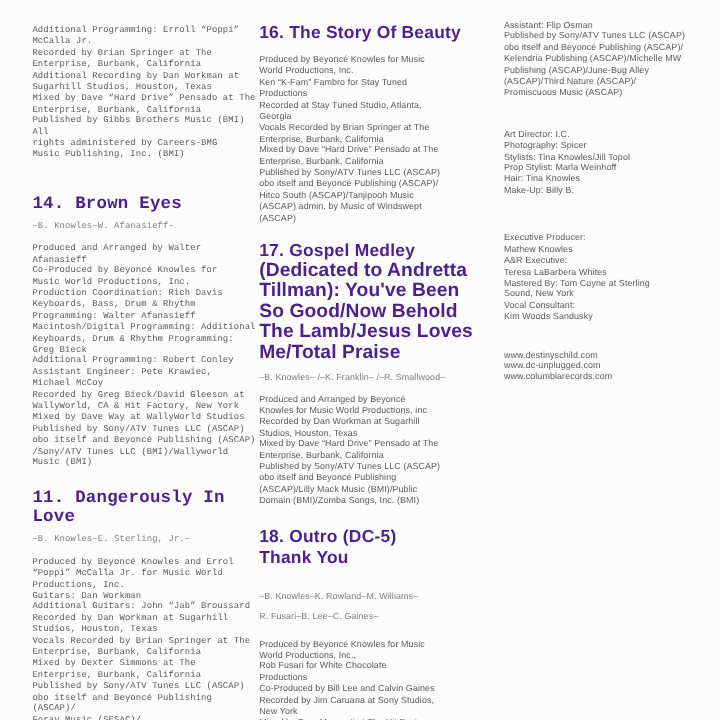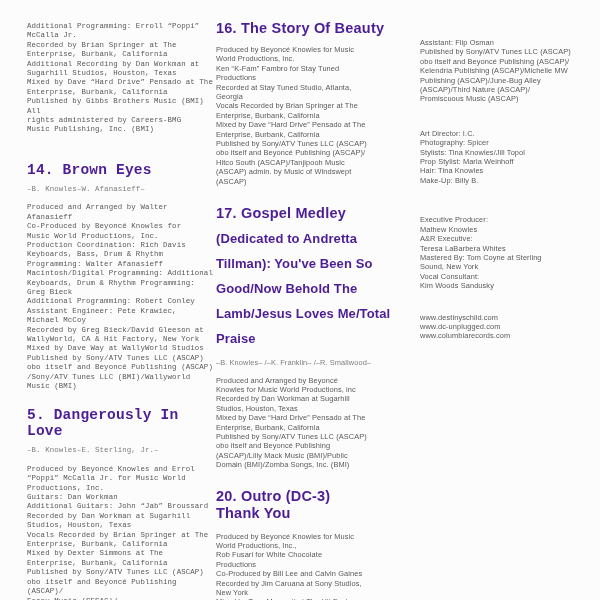--- a/index.html
+++ b/index.html
@@ -28,22 +28,22 @@
   h2 {
     margin: 0;
     color: #4c1d95;
     font-weight: bold;
     font-size: 14.5px;
     line-height: 16px;
     letter-spacing: 0.2px;
     white-space: pre-line;
   }
   h2 .sub {
-    font-size: 13px;
-    line-height: 25px;
+    font-size: 16px;
+    line-height: 13px;
     letter-spacing: 0.1px;
   }
   h2.multiline { line-height: 17px; }
 </style>
 </head>
 <body>
 
 <div class="page">
 
   <div class="col col1">
@@ -77,21 +77,21 @@
 Recorded by Greg Bieck/David Gleeson at
 WallyWorld, CA &amp; Hit Factory, New York
 Mixed by Dave Way at WallyWorld Studios
 Published by Sony/ATV Tunes LLC (ASCAP)
 obo itself and Beyoncé Publishing (ASCAP)
 /Sony/ATV Tunes LLC (BMI)/Wallyworld
 Music (BMI)</p>
     </section>
 
     <section>
-      <h2 style="margin-top:16px">5. Dangerously In Love</h2>
+      <h2 style="margin-top:16px">11. Dangerously In Love</h2>
       <p class="writers" style="margin-top:7px">–B. Knowles–E. Sterling, Jr.–</p>
       <p class="body" style="margin-top:9px">Produced by Beyoncé Knowles and Errol
 “Poppi” McCalla Jr. for Music World
 Productions, Inc.
 Guitars: Dan Workman
 Additional Guitars: John “Jab” Broussard
 Recorded by Dan Workman at Sugarhill
 Studios, Houston, Texas
 Vocals Recorded by Brian Springer at The
 Enterprise, Burbank, California
@@ -133,36 +133,38 @@
 Studios, Houston, Texas
 Mixed by Dave “Hard Drive” Pensado at The
 Enterprise, Burbank, California
 Published by Sony/ATV Tunes LLC (ASCAP)
 obo itself and Beyoncé Publishing
 (ASCAP)/Lilly Mack Music (BMI)/Public
 Domain (BMI)/Zomba Songs, Inc. (BMI)</p>
     </section>
 
     <section>
-      <h2 class="multiline" style="margin-top:18px">20. Outro (DC-3)
+      <h2 class="multiline" style="margin-top:18px">18. Outro (DC-5)
 Thank You</h2>
+      <p class="writers" style="margin-top:14px; line-height:17px">–B. Knowles–K. Rowland–M. Williams–
+R. Fusari–B. Lee–C. Gaines–</p>
       <p class="body" style="margin-top:10px">Produced by Beyoncé Knowles for Music
 World Productions, Inc.,
 Rob Fusari for White Chocolate
 Productions
 Co-Produced by Bill Lee and Calvin Gaines
 Recorded by Jim Caruana at Sony Studios,
 New York
 Mixed by Tony Maserati at The Hit Factory,
 New York</p>
     </section>
   </div>
 
   <div class="col col3">
-    <p class="body" style="margin-top:38px">Assistant: Flip Osman
+    <p class="body" style="margin-top:16px">Assistant: Flip Osman
 Published by Sony/ATV Tunes LLC (ASCAP)
 obo itself and Beyoncé Publishing (ASCAP)/
 Kelendria Publishing (ASCAP)/Michelle MW
 Publishing (ASCAP)/June-Bug Alley
 (ASCAP)/Third Nature (ASCAP)/
 Promiscuous Music (ASCAP)</p>
 
     <p class="body" style="margin-top:25px">Art Director: I.C.
 Photography: Spicer
 Stylists: Tina Knowles/Jill Topol

